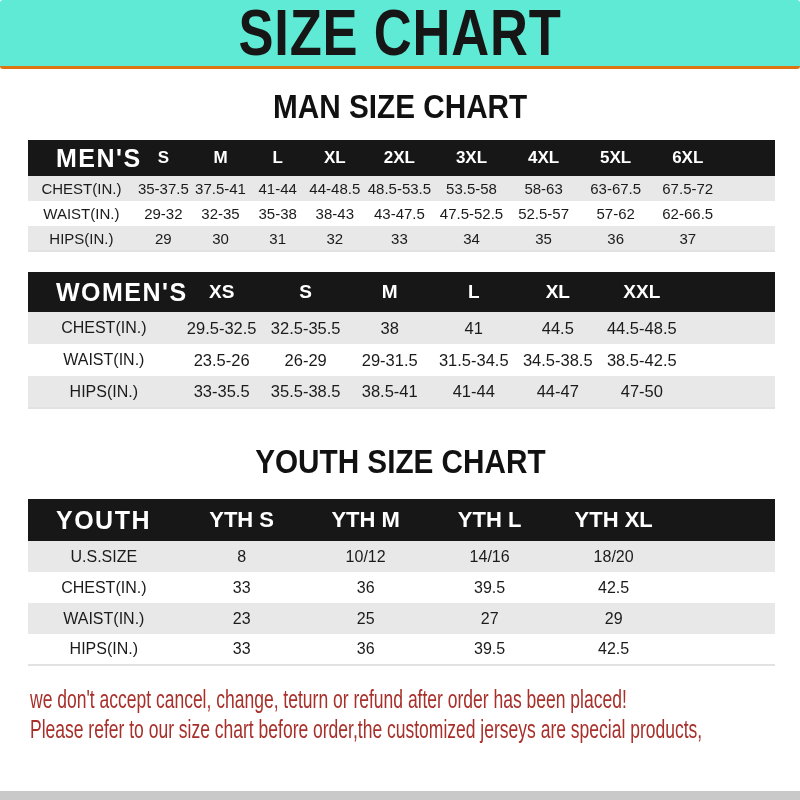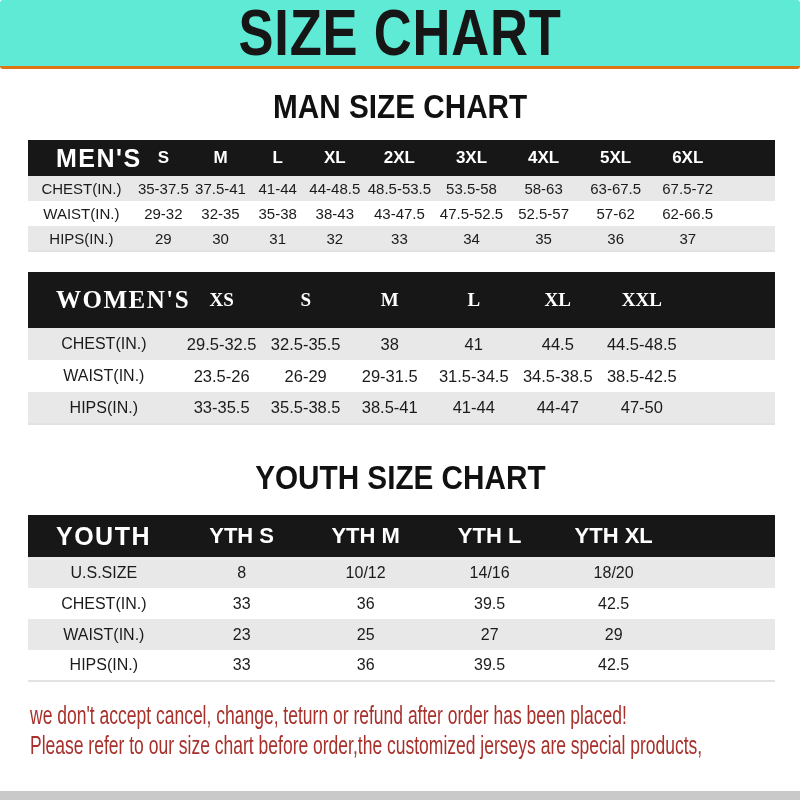--- a/index.html
+++ b/index.html
@@ -47,21 +47,21 @@
   table.size-table tbody tr:nth-child(odd){background:#E8E8E8;}
   table.size-table tbody th.rowlabel{font-weight:normal;color:#1b1b1b;}
   table.size-table tbody td{color:#1b1b1b;}
   
   .t-men thead tr{height:36px;}
   .t-men thead th{font-size:17px;}
   .t-men th.corner{font-size:25px;}
   .t-men tbody tr{height:25px;font-size:15px;}
   .t-men tbody th.rowlabel{font-size:15px;}
   
-  .t-women thead tr{height:56px;font-family:Liberation Serif, serif;}
+  .t-women thead tr{height:40px;}
   .t-women thead th{font-size:19px;}
   .t-women th.corner{font-size:25px;}
   .t-women tbody tr{height:32px;font-size:16.5px;}
   .t-women tbody th.rowlabel{font-size:16px;}
   
   .t-youth thead tr{height:42px;}
   .t-youth thead th{font-size:22px;}
   .t-youth th.corner{font-size:25px;letter-spacing:2.5px;}
   .t-youth tbody tr{height:31px;font-size:16px;}
   .t-youth tbody th.rowlabel{font-size:16px;}

